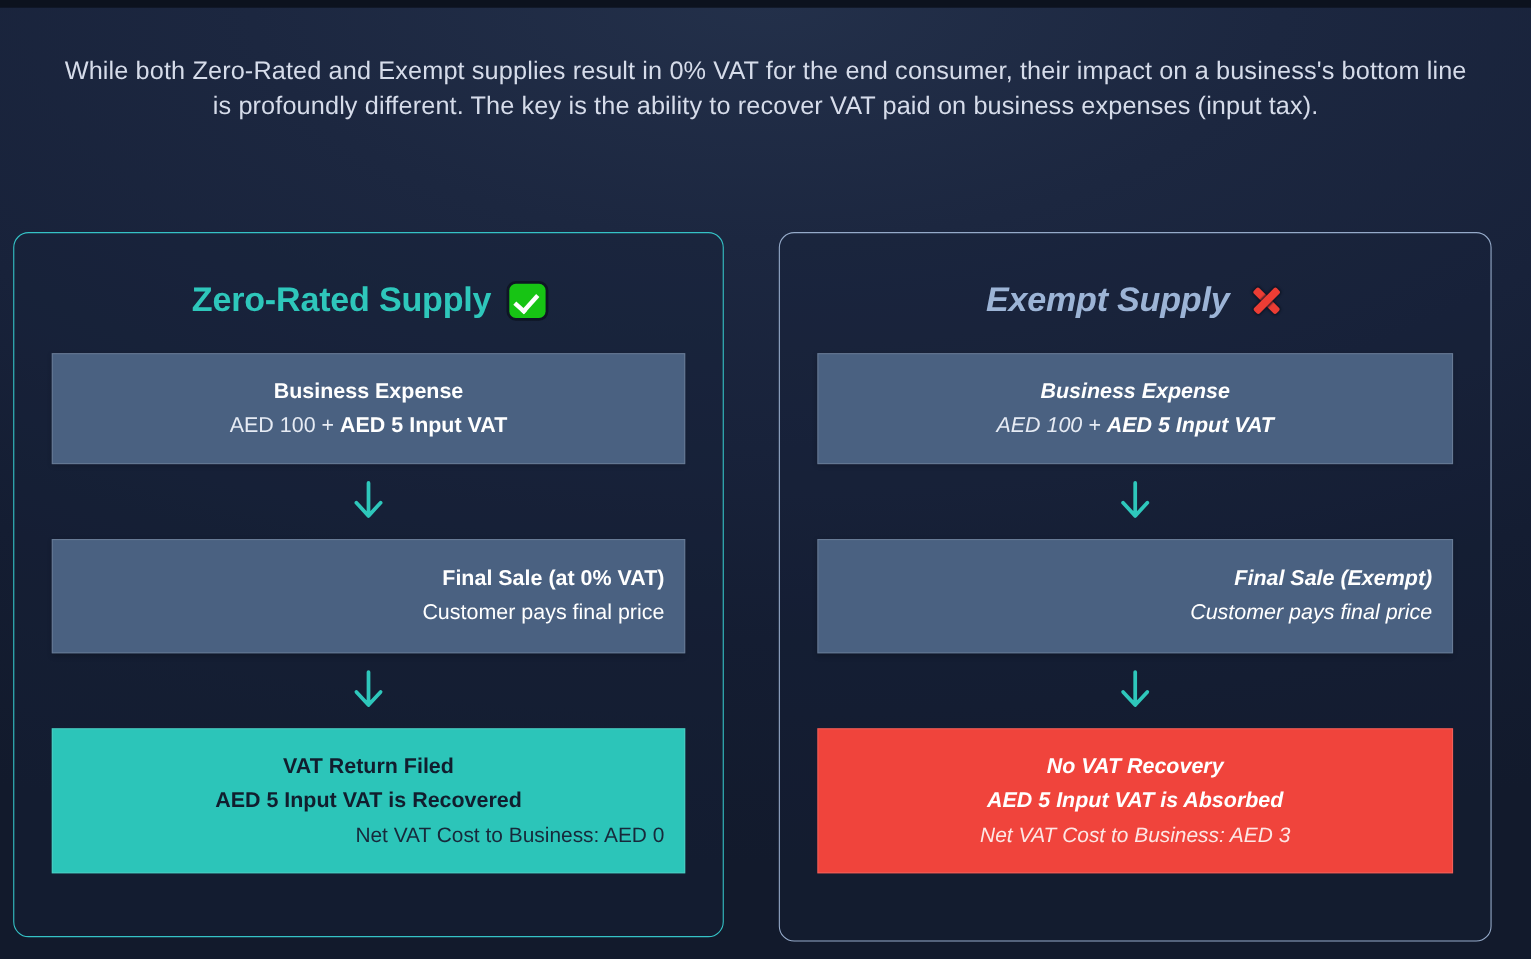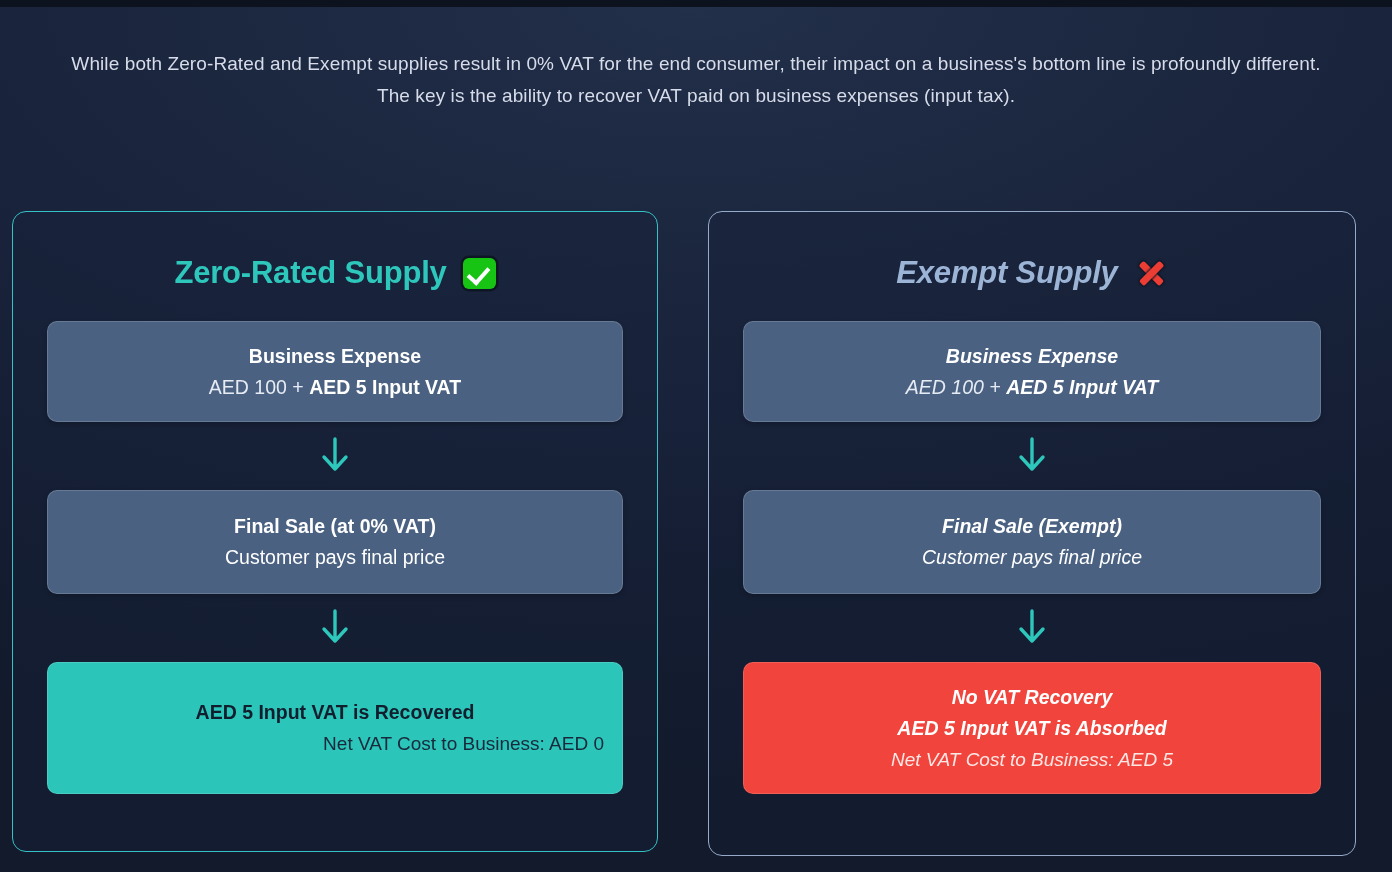--- a/index.html
+++ b/index.html
@@ -45,21 +45,21 @@
     font-size: 37px;
     line-height: 1.25;
     font-weight: bold;
     color: #ffffff;
     letter-spacing: -0.2px;
     text-shadow: 0 1px 2px rgba(0,0,0,0.45);
   }
   .page-subtitle {
     margin: 22px auto 0;
     width: 1278px;
-    font-size: 19px;
+    font-size: 23px;
     line-height: 32px;
     color: #d6dcea;
     font-weight: normal;
     text-align: center;
     letter-spacing: 0.1px;
   }
 
   
   .panels {
     position: absolute;
@@ -138,40 +138,40 @@
     border-radius: 2px;
     background: #ec3d34;
     box-shadow: 0 0 1.5px 1.5px rgba(14,22,37,0.75);
   }
   .badge-cross::before { transform: rotate(45deg); }
   .badge-cross::after  { transform: rotate(-45deg); }
 
   
   .card {
     box-sizing: border-box;
-    border-radius: 10px;
+    border-radius: 0;
     text-align: center;
     padding: 20px 18px;
     border: 1px solid rgba(255,255,255,0.16);
   }
   .card-neutral {
     background: #4a6181;
     box-shadow: 0 2px 5px rgba(0,0,0,0.22);
   }
   .card-line {
     font-size: 19.5px;
     line-height: 31px;
     color: #ffffff;
   }
   .card-line.bold { font-weight: bold; }
   .card-line .bold { font-weight: bold; }
   .card-line .dim  { color: #e6ebf4; font-weight: normal; }
 
   .card-h-expense { height: 101px; display:flex; flex-direction:column; justify-content:center; }
-  .card-h-sale    { height: 104px; display:flex; flex-direction:column; justify-content:center; }
+  .card-h-sale    { height: 104px; display:flex; flex-direction:column; justify-content:center;text-align:right; }
   .card-h-result  { height: 132px; display:flex; flex-direction:column; justify-content:center; padding: 14px 18px; }
 
   .card-success {
     background: #2cc5b9;
     border-color: rgba(255,255,255,0.14);
   }
   .card-success .card-line { color: #111e2e; }
   .card-success .card-line.sub { color: #17293b; font-weight: normal; font-size: 19px; text-align: right; }
 
   .card-danger {
@@ -224,20 +224,21 @@
         <div class="card-line">Customer pays final price</div>
       </div>
 
       <div class="arrow">
         <svg width="30" height="40" viewBox="0 0 30 40" aria-hidden="true">
           <path d="M15 3 L15 32 M4 21 L15 33 L26 21" fill="none" stroke="#2ec7bb" stroke-width="3.4" stroke-linecap="round" stroke-linejoin="round"></path>
         </svg>
       </div>
 
       <div class="card card-success card-h-result">
+        <div class="card-line bold">VAT Return Filed</div>
         <div class="card-line bold">AED 5 Input VAT is Recovered</div>
         <div class="card-line sub">Net VAT Cost to Business: AED 0</div>
       </div>
     </section>
 
     <section class="panel panel-exempt exempt">
       <div class="panel-heading">
         <span class="panel-heading-text">Exempt Supply</span>
         <span class="badge-cross"></span>
       </div>
@@ -260,18 +261,18 @@
 
       <div class="arrow">
         <svg width="30" height="40" viewBox="0 0 30 40" aria-hidden="true">
           <path d="M15 3 L15 32 M4 21 L15 33 L26 21" fill="none" stroke="#2ec7bb" stroke-width="3.4" stroke-linecap="round" stroke-linejoin="round"></path>
         </svg>
       </div>
 
       <div class="card card-danger card-h-result">
         <div class="card-line bold">No VAT Recovery</div>
         <div class="card-line bold">AED 5 Input VAT is Absorbed</div>
-        <div class="card-line sub">Net VAT Cost to Business: AED 5</div>
+        <div class="card-line sub">Net VAT Cost to Business: AED 3</div>
       </div>
     </section>
 
   </div>
 </div>
 
 </body></html>

